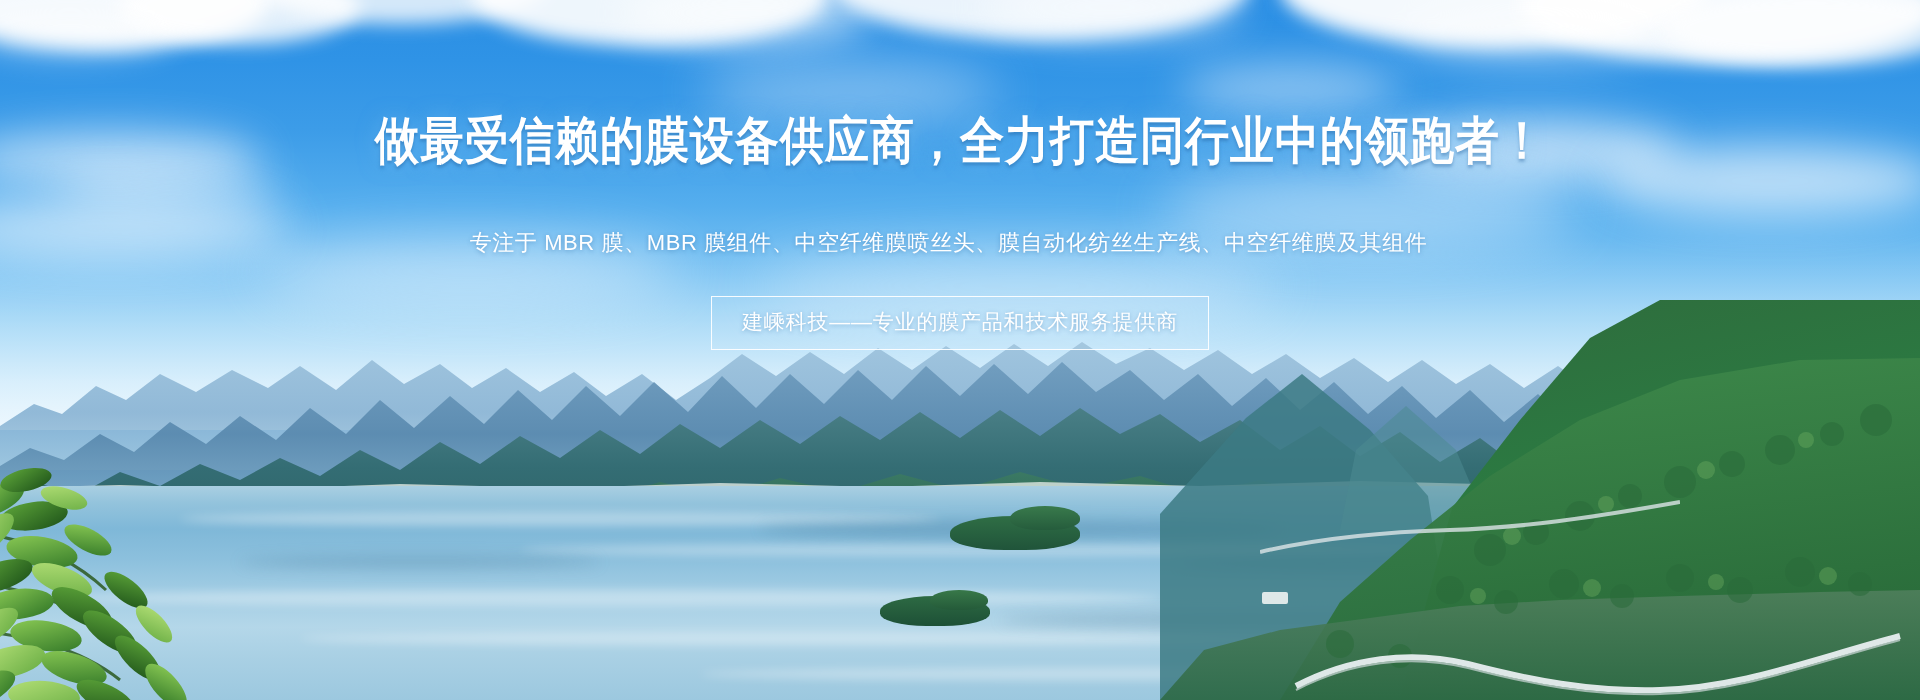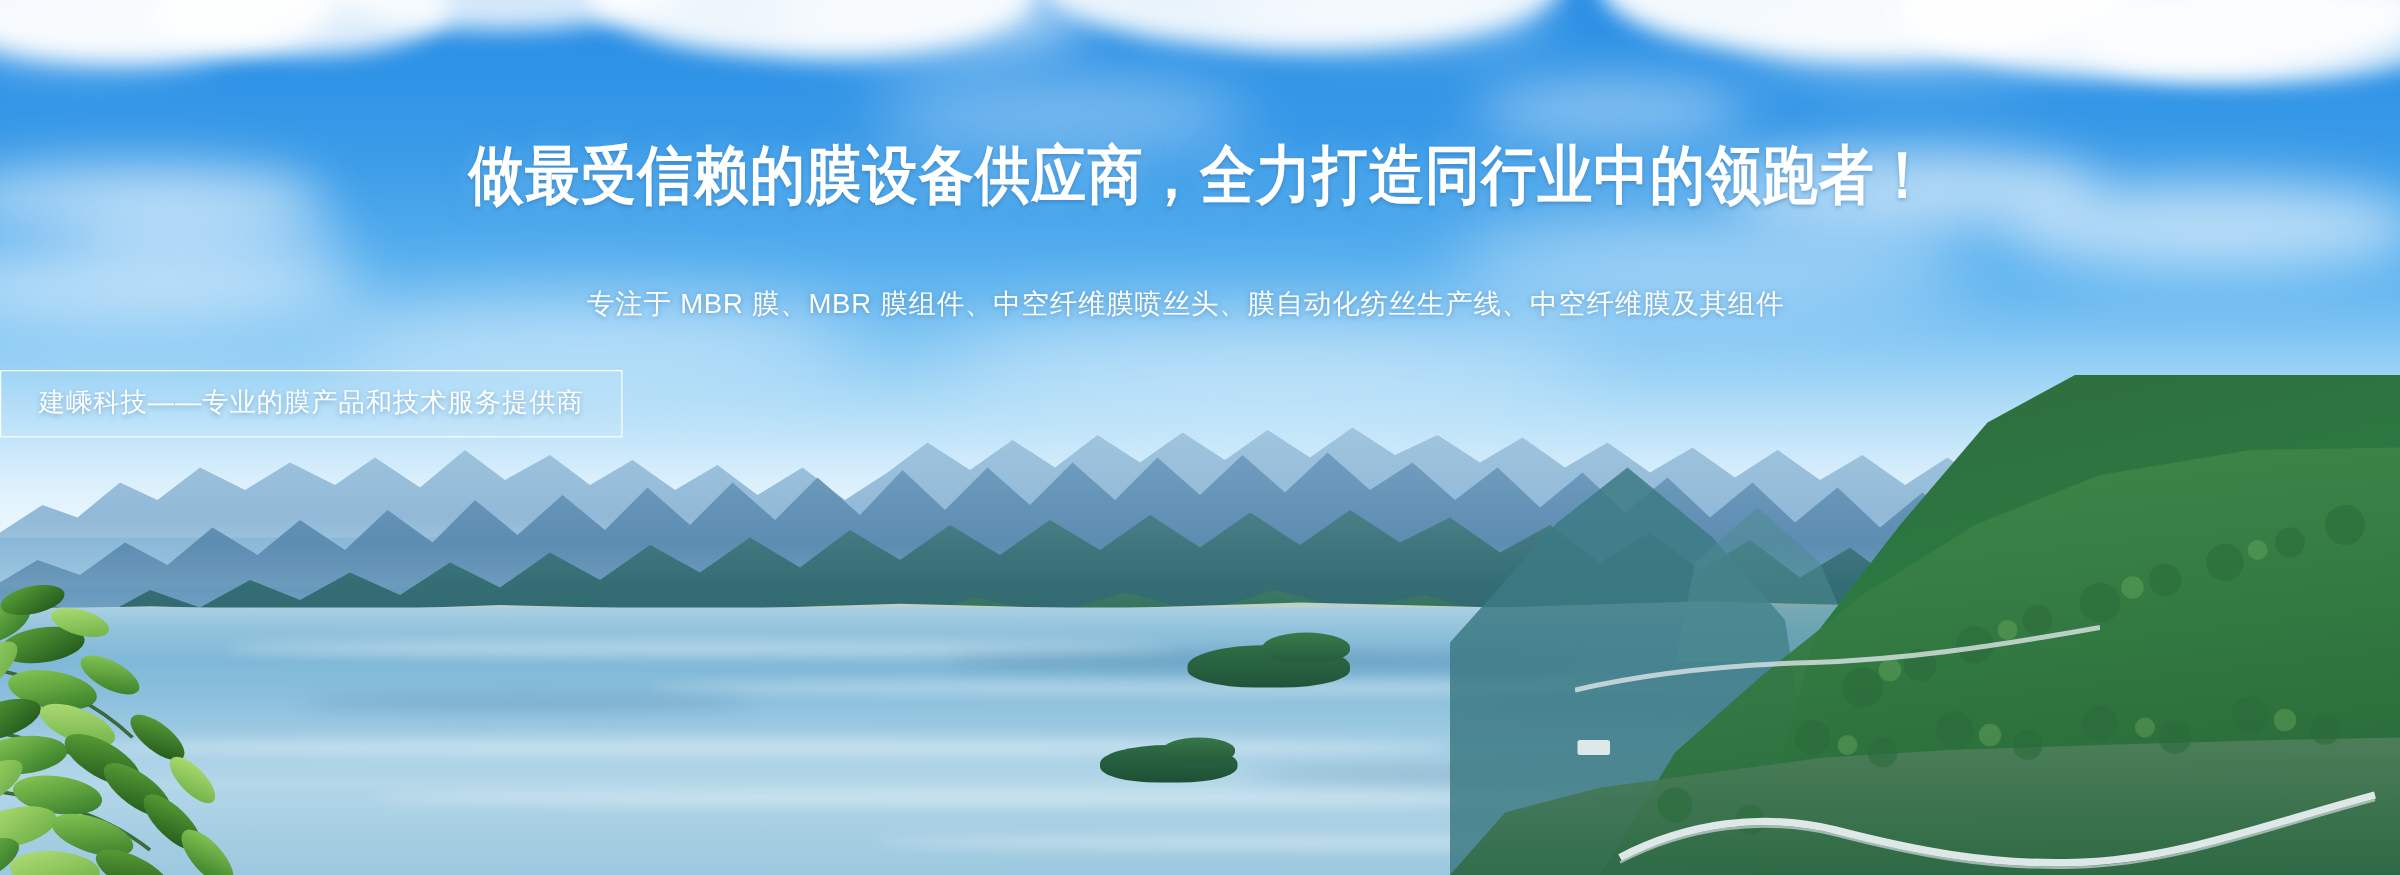--- a/index.html
+++ b/index.html
@@ -150,21 +150,21 @@
     color:#ffffff;
     font-size:22px;
     font-weight:normal;
     letter-spacing:.6px;
     text-shadow:0 1px 4px rgba(40,100,160,.45);
     white-space:nowrap;
   }
 
   .tagline-wrap {
     position:absolute; left:0; top:296px; width:1920px;
-    display:flex; 
+    display:flex; justify-content:center;
   }
   .tagline-box {
     border:1px solid rgba(255,255,255,.92);
     padding:11px 30px 13px;
     color:#ffffff;
     font-size:21px;
     letter-spacing:.8px;
     text-shadow:0 1px 4px rgba(40,100,160,.4);
     white-space:nowrap;
     background:rgba(255,255,255,.05);

